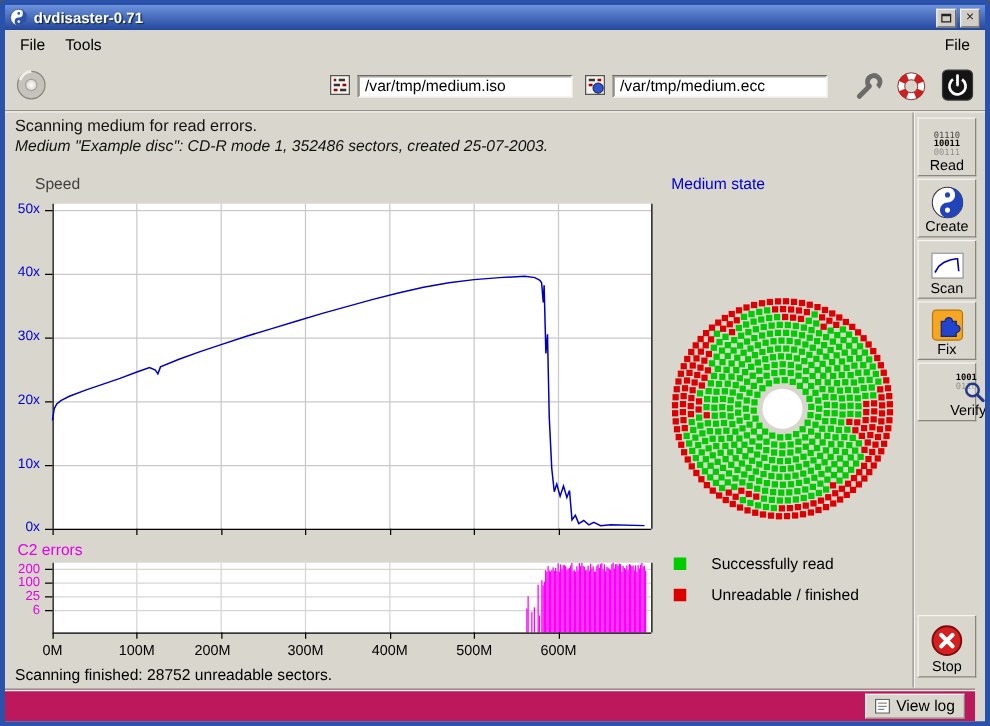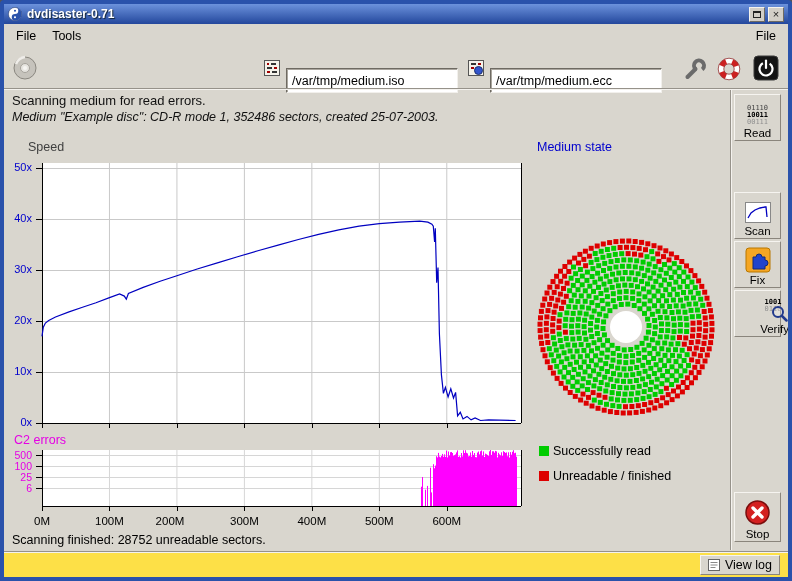--- a/index.html
+++ b/index.html
@@ -24,21 +24,21 @@
   #toolbar{left:0;top:44px;right:0;height:40px;background:#d9d6ce;}
   .tool-icon-btn{display:flex;align-items:center;justify-content:center;cursor:pointer;}
   #cd-btn{left:8px;top:7px;width:26px;height:26px;}
   #combo{left:40px;top:7px;width:208px;height:26px;background:#faf9f6;border:1px solid;border-color:#f6f4f0 #7d7870 #7d7870 #f6f4f0;outline:1px solid #8a857c;display:flex;align-items:center;cursor:pointer;}
   #combo-text{flex:1;font-size:12.5px;padding:0 6px;white-space:nowrap;overflow:hidden;}
   #combo-arrow-box{width:18px;height:100%;border-left:1px solid #b4b0a8;display:flex;align-items:center;justify-content:center;}
   .down-arrow{width:0;height:0;border-left:4px solid transparent;border-right:4px solid transparent;border-top:5px solid #222;}
   .chip-icon{top:12px;width:16px;height:16px;}
   #iso-icon{left:260px;}
   #ecc-icon{left:464px;}
-  .entry{top:20px;height:25px;background:#fff;border:1px solid;border-color:#6e6a62 #f2f0ec #f2f0ec #6e6a62;box-shadow:inset 1px 1px 0 #aaa69e;font-size:12.5px;font-family:"Liberation Sans",sans-serif;padding:2px 5px;color:#000;}
+  .entry{top:12px;height:18px;background:#fff;border:1px solid;border-color:#6e6a62 #f2f0ec #f2f0ec #6e6a62;box-shadow:inset 1px 1px 0 #aaa69e;font-size:12.5px;font-family:"Liberation Sans",sans-serif;padding:2px 5px;color:#000;}
   #iso-entry{left:282px;width:172px;}
   #ecc-entry{left:486px;width:172px;}
   #wrench-btn{left:678px;top:8px;width:26px;height:26px;}
   #help-btn{left:712px;top:8px;width:26px;height:26px;}
   #quit-btn{left:748px;top:6px;width:28px;height:28px;}
 
   .hsep{left:0;right:0;height:2px;border-top:1px solid #96928a;border-bottom:1px solid #f4f2ee;}
   #hsep1{top:84px;}
 
   
@@ -51,21 +51,21 @@
   #c2-title{left:10px;top:299px;font-size:12.5px;color:#e500e5;}
   #speed-svg{position:absolute;left:32px;top:28px;}
   #c2-svg{position:absolute;left:32px;top:316px;}
   .ytick{position:absolute;left:0;width:28px;text-align:right;font-size:11px;color:#0000cd;}
   .c2tick{position:absolute;left:0;width:28px;text-align:right;font-size:10.5px;color:#e500e5;}
   .xtick{position:absolute;top:381px;width:44px;text-align:center;font-size:11.5px;color:#000;}
 
   
   #medium-title{left:533px;top:6px;font-size:12.5px;color:#0000cd;}
   #disc-svg{position:absolute;left:527px;top:98px;}
-  .legend-item{position:absolute;left:535px;display:flex;align-items:center;gap:4px;}
+  .legend-item{position:absolute;left:535px;display:flex;align-items:center;gap:20px;}
   #legend-success{top:310px;}
   #legend-unreadable{top:335px;}
   .legend-swatch{width:10px;height:10px;}
   .legend-label{font-size:12.5px;color:#000;}
 
   
   #vsep{left:726px;top:86px;width:2px;height:460px;border-left:1px solid #96928a;border-right:1px solid #f4f2ee;}
   .side-btn{left:730px;width:47px;height:47px;background:#d9d6ce;border:1px solid;border-color:#f6f4f0 #8a857c #8a857c #f6f4f0;display:flex;flex-direction:column;align-items:center;justify-content:flex-end;padding:2px 0 1px;cursor:pointer;}
   .side-btn .lbl{font-size:11.5px;color:#000;}
   #btn-read{top:90px;justify-content:flex-end;}
@@ -78,21 +78,21 @@
   .bin-rows div{font-family:"DejaVu Sans Mono",monospace;font-size:7px;line-height:7px;letter-spacing:0;}
   .bin-r1{color:#444;}
   .bin-r2{color:#000;font-weight:bold;}
   .bin-r3{color:#909090;}
   .verify-icon-wrap{position:relative;width:26px;height:24px;margin-bottom:1px;}
   .verify-icon-wrap .bin-rows{position:absolute;left:3px;top:1px;}
   .verify-icon-wrap svg{position:absolute;right:0;bottom:0;}
 
   
   #statusline{left:8px;top:529px;font-size:12.5px;color:#000;}
-  #bottombar{left:0;right:0;bottom:0;height:26px;background:#fde047;border-top:1px solid #96928a;box-shadow:inset 0 1px 0 #f4f2ee;}
+  #bottombar{left:0;right:8px;bottom:0;height:26px;background:#be185d;border-top:1px solid #96928a;box-shadow:inset 0 1px 0 #f4f2ee;}
   #viewlog-btn{position:absolute;right:8px;top:3px;height:20px;display:flex;align-items:center;gap:5px;padding:0 7px;background:#d9d6ce;border:1px solid;border-color:#f6f4f0 #8a857c #8a857c #f6f4f0;cursor:pointer;font-size:12.5px;color:#000;}
 </style>
 </head>
 <body>
 
 <div id="window">
 <div id="inner">
 
   <div id="titlebar" class="abs">
     <span style="display:flex">
@@ -932,37 +932,48 @@
         <span class="ytick" style="top: 129.059px;">30x</span>
         <span class="ytick" style="top: 78.0784px;">40x</span>
         <span class="ytick" style="top: 27.098px;">50x</span>
         <span class="xtick" style="left: 16px;">0M</span>
         <span class="xtick" style="left: 83.4648px;">100M</span>
         <span class="xtick" style="left: 144px;">200M</span>
         <span class="xtick" style="left: 218.394px;">300M</span>
         <span class="xtick" style="left: 285.859px;">400M</span>
         <span class="xtick" style="left: 353.324px;">500M</span>
         <span class="xtick" style="left: 420.789px;">600M</span>
-        <span class="c2tick" style="top: 315px;">500</span>
+        <span class="c2tick" style="top: 315px;">200</span>
         <span class="c2tick" style="top: 326px;">100</span>
         <span class="c2tick" style="top: 337px;">25</span>
         <span class="c2tick" style="top: 348px;">6</span>
       </div>
 
   <div id="vsep" class="abs"></div>
 
   <div id="btn-read" class="abs side-btn">
     <span class="bin-rows">
       <div class="bin-r1">01110</div>
       <div class="bin-r2">10011</div>
       <div class="bin-r3">00111</div>
     </span>
     <span class="lbl">Read</span>
   </div>
 
+  <div id="btn-create" class="abs side-btn">
+    <span style="display:flex;margin-bottom:1px;">
+      <svg width="26" height="26" viewBox="0 0 32 32">
+        <circle cx="16" cy="16" r="15" fill="#fff" stroke="#333"></circle>
+        <path d="M16,1 a15,15 0 0 1 0,30 a7.5,7.5 0 0 1 0,-15 a7.5,7.5 0 0 0 0,-15 z" fill="#2244bb"></path>
+        <circle cx="16" cy="23.5" r="2.5" fill="#fff"></circle>
+            <circle cx="16" cy="8.5" r="2.5" fill="#2244bb"></circle>
+      </svg>
+    </span>
+    <span class="lbl">Create</span>
+  </div>
 
   <div id="btn-scan" class="abs side-btn">
     <span style="display:flex;margin-bottom:2px;">
       <svg width="26" height="21" viewBox="0 0 26 21">
         <rect x="0.5" y="0.5" width="25" height="20" fill="#fff" stroke="#888"></rect>
         <polyline points="3,16 6,11 10,8 15,6 20,5 21,5 22,15" fill="none" stroke="#0000c0" stroke-width="1.3"></polyline>
       </svg>
     </span>
     <span class="lbl">Scan</span>
   </div>

